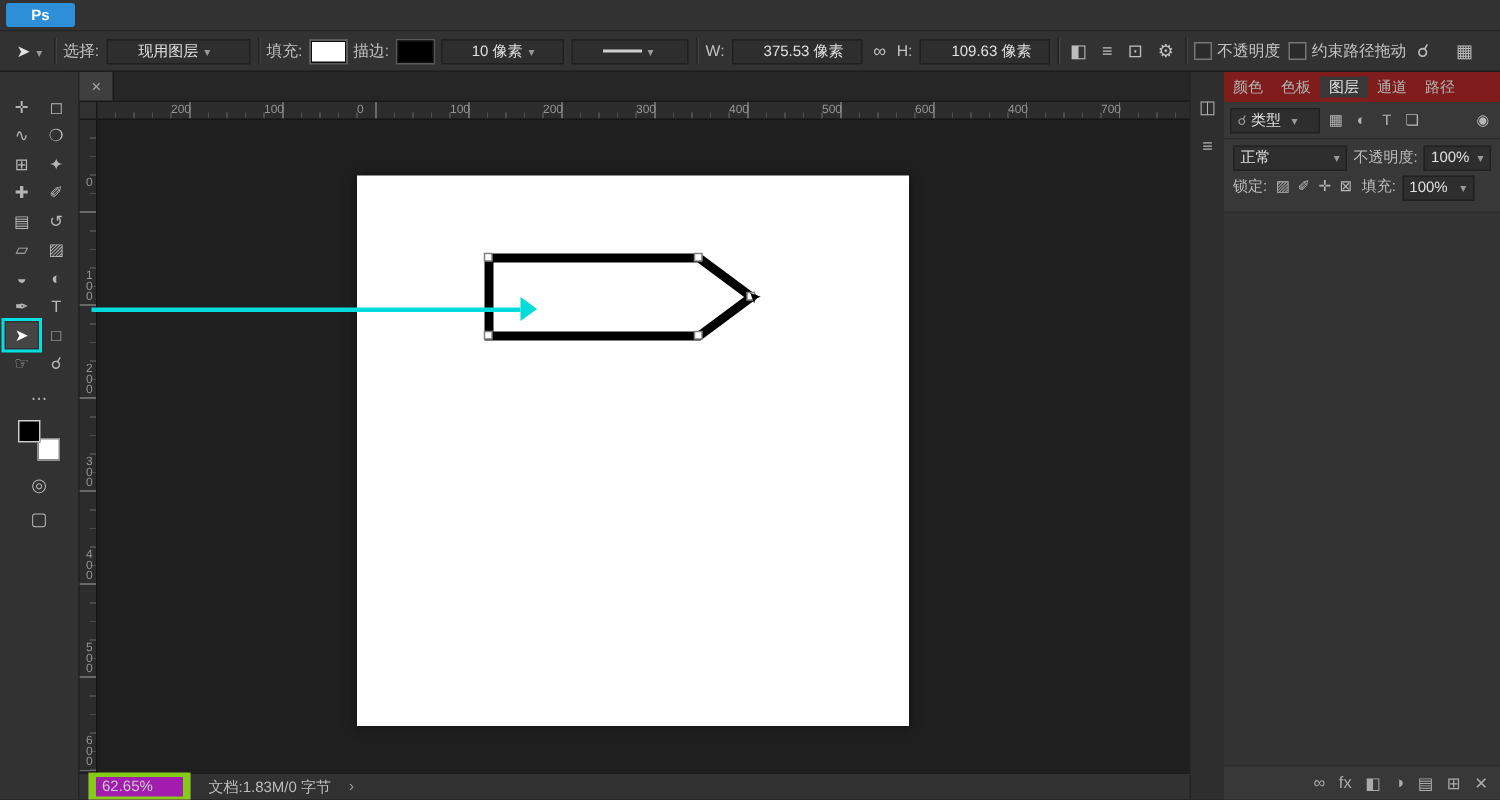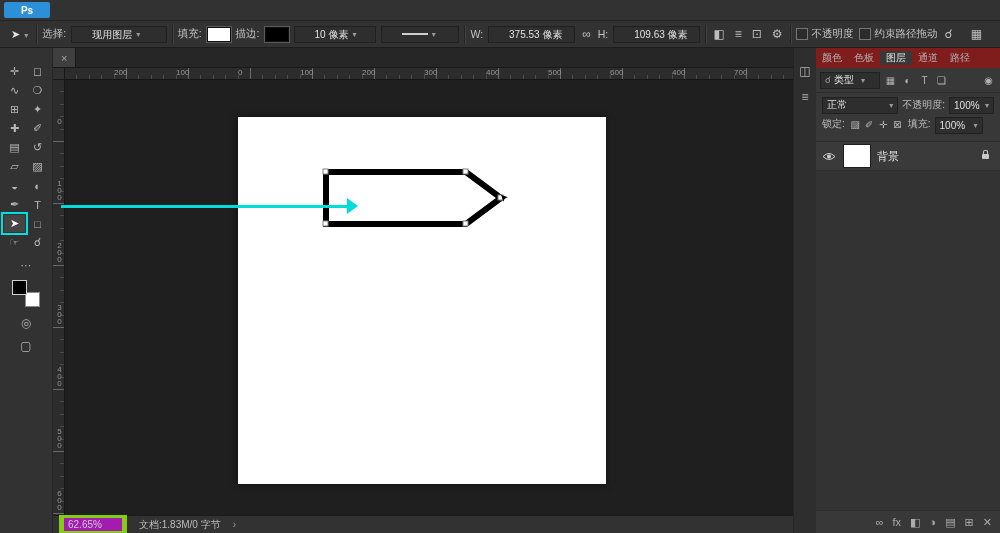--- a/index.html
+++ b/index.html
@@ -363,33 +363,20 @@
               <span class="p-icon sm" title="lock-position-icon">✛</span>
               <span class="p-icon sm" title="lock-all-icon">⊠</span>
             </span>
           <span class="p-label">填充:</span>
           <span class="p-field dd val">100%</span>
         </div>
 
         <div class="layers">
 
 
-            <div class="layer-row" data-state="" data-thumb="white" data-locked="true">
-              <span class="eye">
-                <svg width="14" height="9" viewBox="0 0 14 9">
-                  <path d="M1 4.5 Q7 -1.5 13 4.5 Q7 10.5 1 4.5 Z" fill="none" stroke="#cfcfcf"></path>
-                  <circle cx="7" cy="4.5" r="2" fill="#cfcfcf"></circle>
-                </svg>
-              </span>
-              <span class="thumb">
-                
-              </span>
-              <span class="layer-name">背景</span>
-              <span class="layer-lock"></span>
-            </div>
           </div>
 
         <div class="p-bottom">
 
         <i class="pb-icon" title="link-layers-icon">∞</i>
             <i class="pb-icon" title="layer-style-icon">fx</i>
             <i class="pb-icon" title="add-layer-mask-icon">◧</i>
             <i class="pb-icon" title="adjustment-layer-icon">◑</i>
             <i class="pb-icon" title="new-group-icon">▤</i>
             <i class="pb-icon" title="new-layer-icon">⊞</i>

